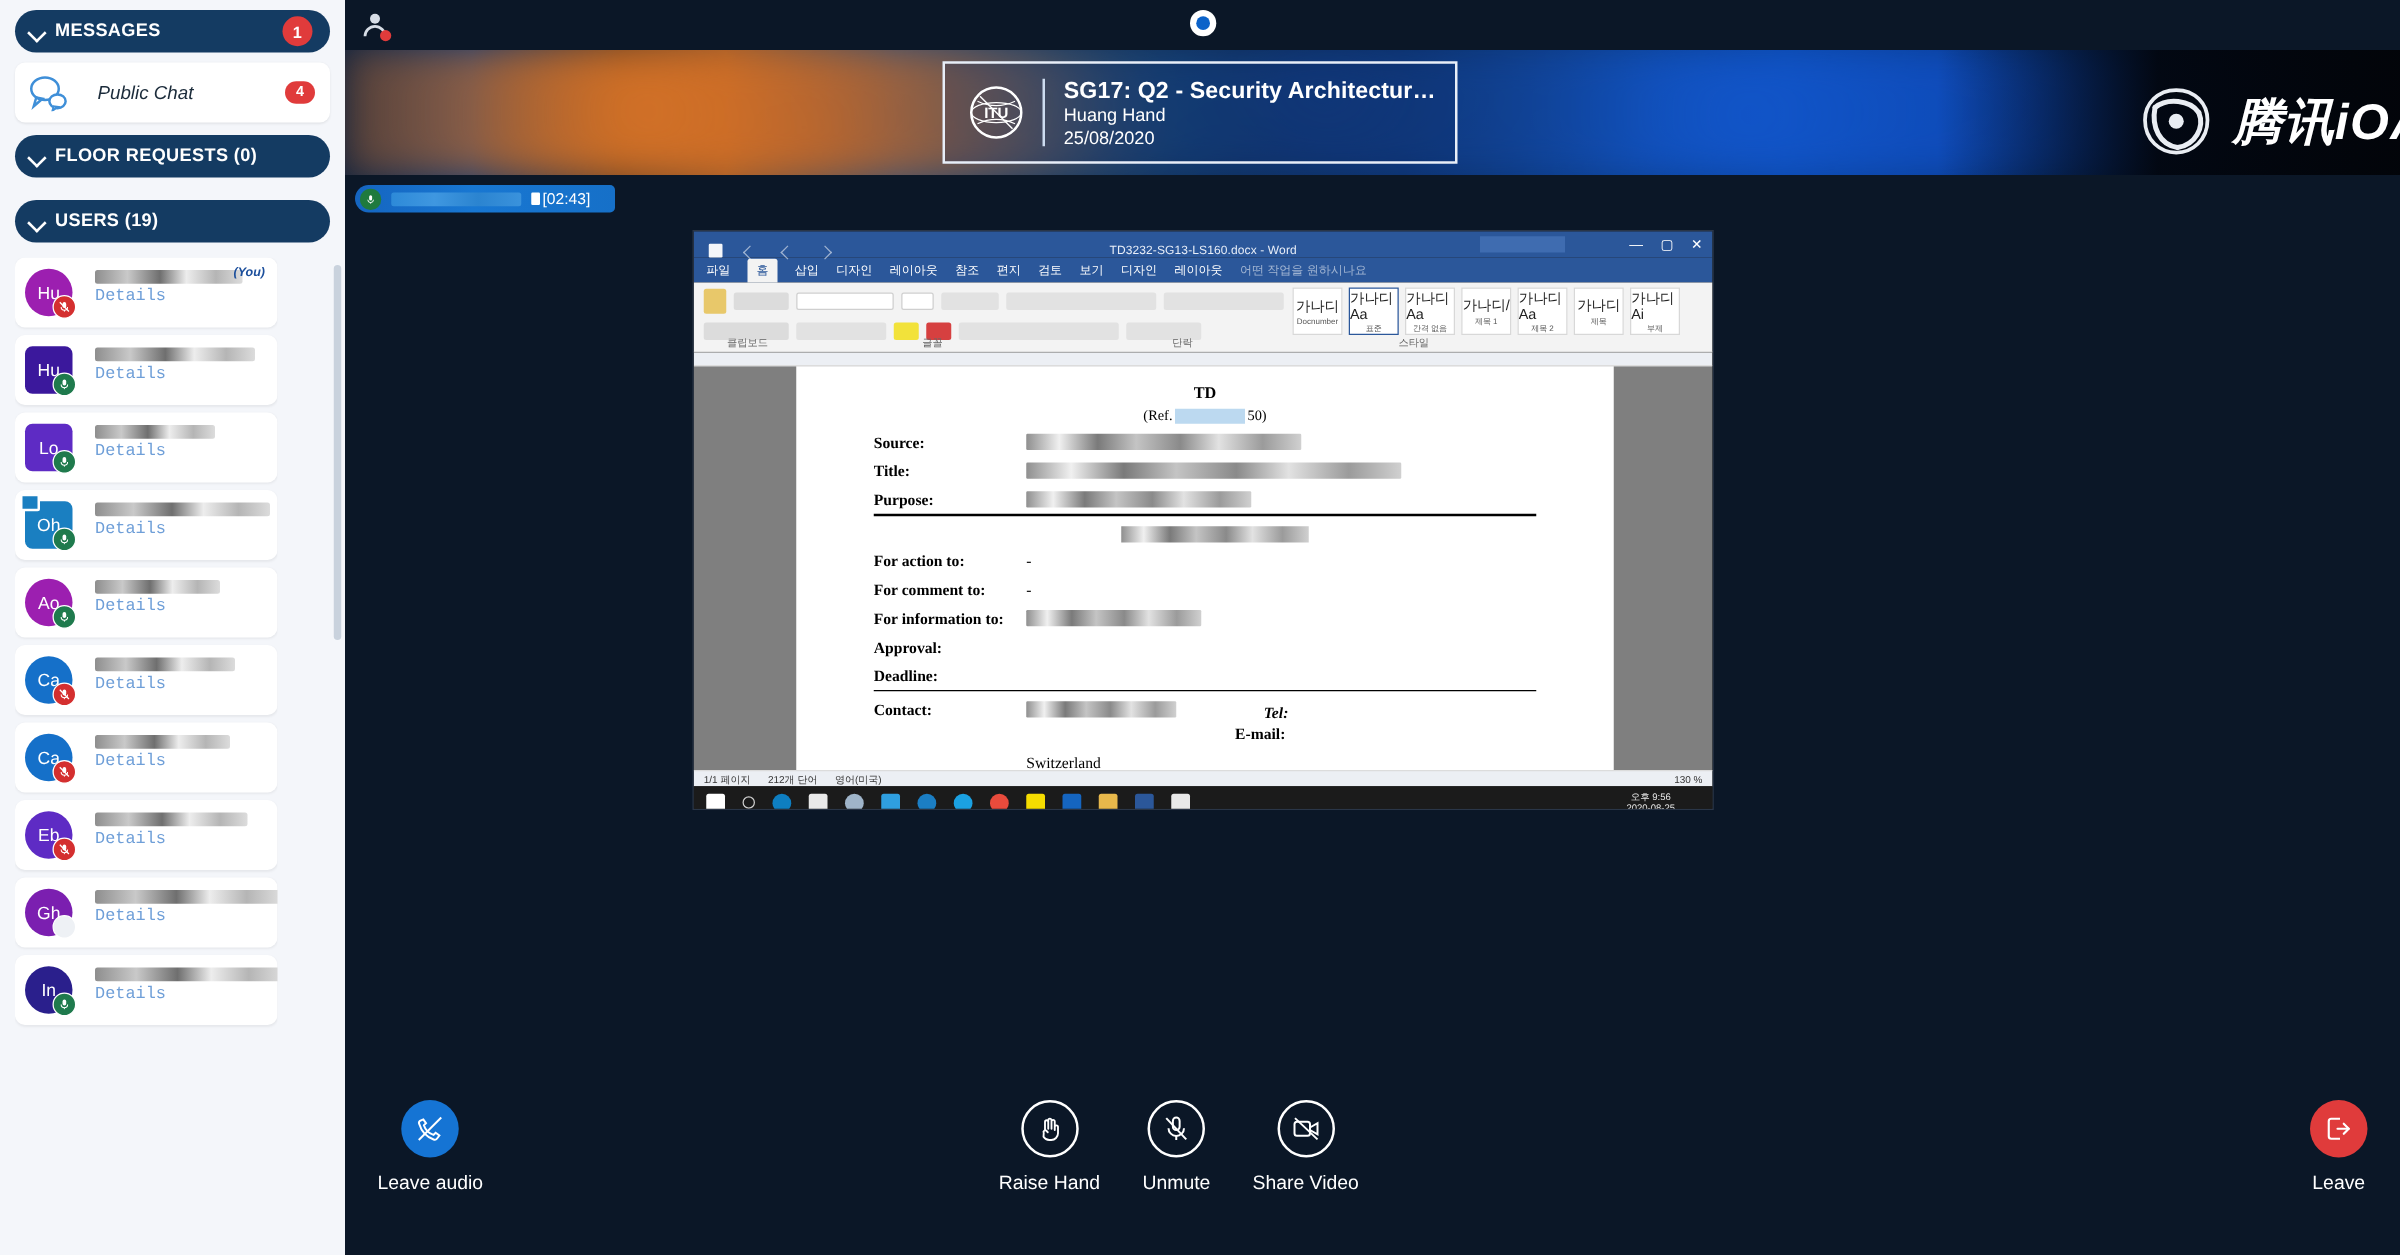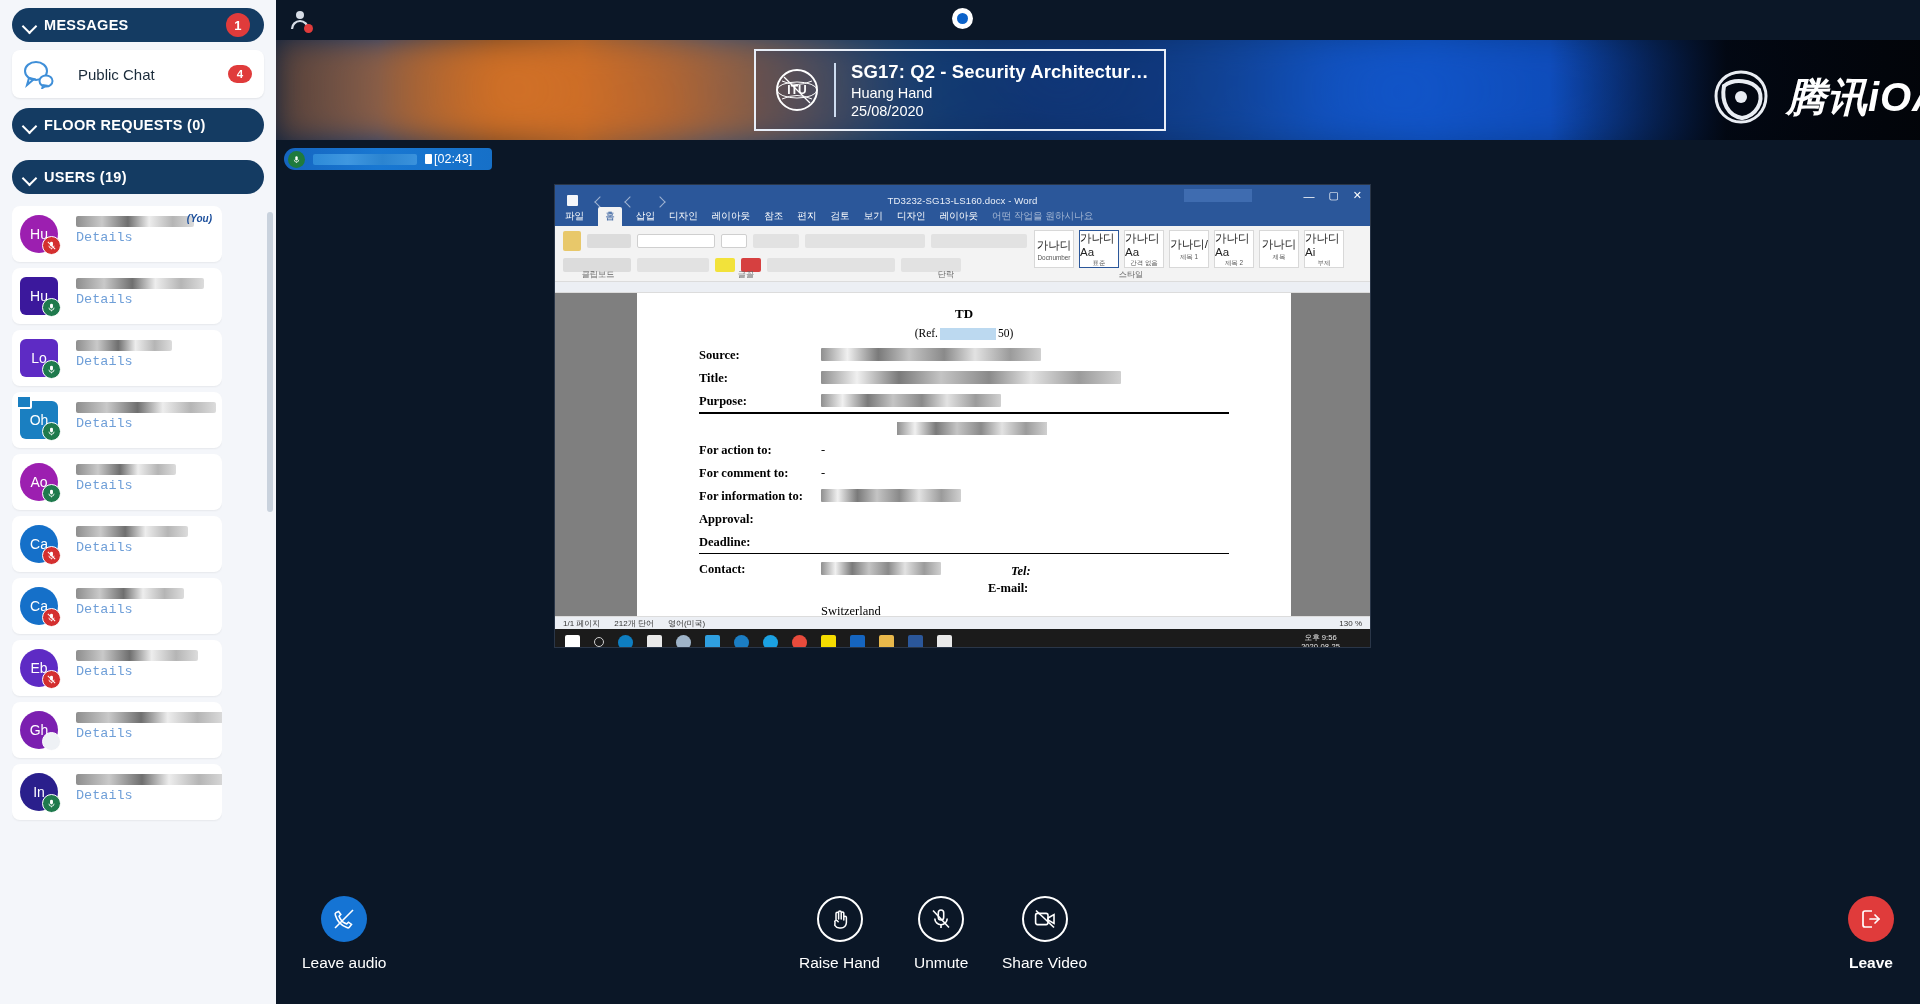--- a/index.html
+++ b/index.html
@@ -54,21 +54,21 @@
 
   .chat-card {
     background:#fff; border-radius: 8px;
     height: 48px; display:flex; align-items:center;
     padding: 0 12px 0 10px;
     margin: 8px 0 10px 0;
     box-shadow: 0 1px 2px rgba(0,0,0,.08);
     cursor: pointer;
   }
   .chat-icon { width: 34px; height: 30px; position: relative; flex:0 0 34px; margin-right: 10px; }
-  .chat-label { flex:1; font-size: 15px; color: #1b2b3a; padding-left: 12px; }
+  .chat-label { flex:1; font-size: 15px; color: #1b2b3a; padding-left: 12px; font-style: italic; }
   .badge-sm {
     background:#e03b3b;color:#fff;border-radius:9px;
     min-width: 24px;height:18px;display:flex;align-items:center;justify-content:center;
     font-size: 11.5px;font-weight:bold;padding: 0 6px;
   }
 
   .divider-gap { height: 6px; }
 
   .userlist { position:absolute; left:12px; top:206px; width: 210px; bottom: 0; overflow: hidden; }
   .user-card {
@@ -211,21 +211,21 @@
   .doc-row { display:flex; margin-top: 8px; padding-left: 62px; font-family:"Liberation Serif", serif; font-weight:bold; font-size: 12.5px;}
   .doc-lbl { width: 122px; flex: 0 0 122px; }
   .redact { height: 13px; border-radius:1px; }
   .doc-hr { height: 1.4px; background:#000; margin: 3px 62px 0 62px; }
   .w-status { height: 13px; background:#eceff4; display:flex; align-items:center; font-size: 8px; color:#333; padding-left: 8px; gap: 14px; border-top:1px solid #dcdcdc;}
   .w-taskbar { height: 26px; background:#1b1b1b; display:flex; align-items:center; padding-left: 10px; gap: 14px; position:relative;}
   .tb-ico { width: 15px; height: 15px; border-radius:2px; }
   .tb-clock { position:absolute; right: 30px; color:#e8e8e8; font-size: 7.6px; text-align:center; line-height: 1.25;}
 
   
-  .bottombar { position:absolute; left:0; right:0; bottom: 0; height: 150px; }
+  .bottombar { position:absolute; left:0; right:0; bottom: 16px; height: 150px; }
   .ctl { position:absolute; display:flex; flex-direction:column; align-items:center; cursor:pointer; }
   .ctl-circle { width: 46px; height: 46px; border-radius:50%; display:flex;align-items:center;justify-content:center;}
   .ctl-circle.filled-blue { background:#1574d4; }
   .ctl-circle.filled-red { background:#e03b3b; }
   .ctl-circle.outline { border: 2.5px solid #fff; }
   .ctl-label { color:#fff; font-size: 15.5px; margin-top: 12px; white-space: nowrap;}
   .ctl svg { width: 24px; height: 24px; }
 </style>
 </head>
 <body>
@@ -736,21 +736,21 @@
         <span class="ctl-circle outline">
           <svg viewBox="0 0 24 24">
               <rect x="2.6" y="6.4" width="12.4" height="11.2" rx="2" fill="none" stroke="#fff" stroke-width="1.6"></rect>
               <path d="M15 11l6-3.4v8.8L15 13z" fill="none" stroke="#fff" stroke-width="1.6"></path>
               <path d="M3 3.5L21 20.5" stroke="#fff" stroke-width="1.6"></path>
             </svg>
         </span>
         <span class="ctl-label">Share Video</span>
       </div>
 
-      <div class="ctl" style="right: 26px; bottom: 32px; font-weight: bold;">
+      <div class="ctl" style="right: 26px; bottom: 32px;">
         <span class="ctl-circle filled-red">
           <svg viewBox="0 0 24 24">
               <path d="M13 4H6a2 2 0 00-2 2v12a2 2 0 002 2h7" fill="none" stroke="#fff" stroke-width="1.7"></path>
               <path d="M16 8l4 4-4 4" fill="none" stroke="#fff" stroke-width="1.7" stroke-linecap="round" stroke-linejoin="round"></path>
               <path d="M20 12h-9" stroke="#fff" stroke-width="1.7" stroke-linecap="round"></path>
             </svg>
         </span>
         <span class="ctl-label">Leave</span>
       </div>
     </div>

